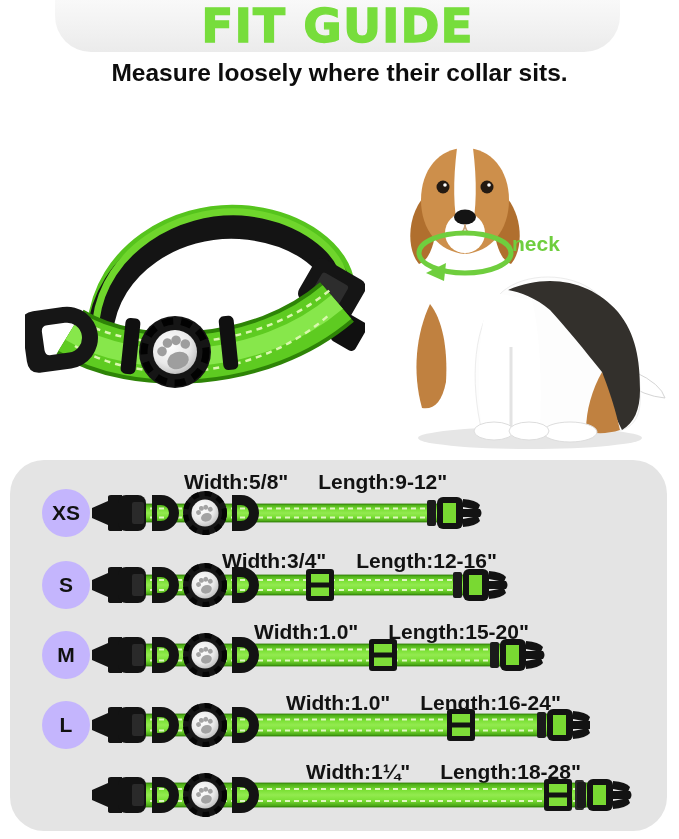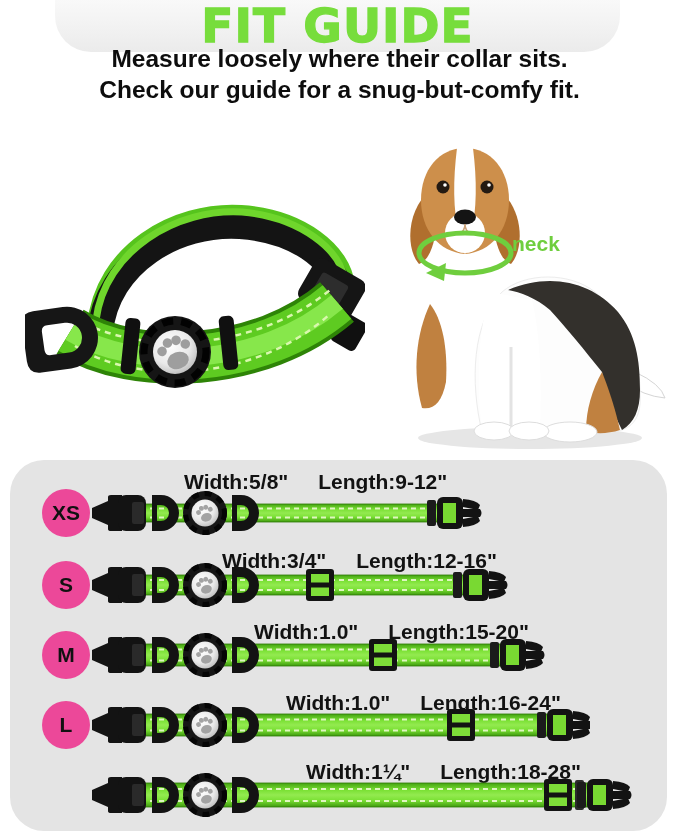--- a/index.html
+++ b/index.html
@@ -7,33 +7,33 @@
         font-family:"Liberation Sans",sans-serif;}
 
   
   .title-card{position:absolute;left:55px;top:-48px;width:565px;height:100px;border-radius:36px;
               background:linear-gradient(180deg,#ffffff 25%,#ebebeb 100%);
               display:flex;align-items:flex-end;justify-content:center;}
   .title-card h1{margin:0 0 1px 0;font-size:47px;line-height:50px;font-weight:bold;
                  color:#77dd3c;-webkit-text-stroke:1.3px #77dd3c;letter-spacing:1px;
                  font-family:"DejaVu Sans",sans-serif;}
 
-  .subtitle{position:absolute;top:43px;left:0;right:0;text-align:center;
+  .subtitle{position:absolute;top:57px;left:0;right:0;text-align:center;
             font-size:24.5px;line-height:31px;font-weight:bold;color:#0d0d0d;}
 
   
   .collar-photo{position:absolute;left:25px;top:160px;}
   .dog-photo{position:absolute;left:390px;top:142px;}
   .neck-text{font-size:21px;font-weight:bold;fill:#6fce3e;font-family:"Liberation Sans",sans-serif;}
 
   
   .size-panel{position:absolute;left:10px;top:460px;width:657px;height:371px;
               border-radius:34px;background:#e4e4e4;}
   .row-label{position:absolute;display:flex;gap:30px;font-size:21px;font-weight:bold;color:#121212;white-space:nowrap;}
-  .badge{position:absolute;width:48px;height:48px;border-radius:50%;background:#ec4899;
+  .badge{position:absolute;width:48px;height:48px;border-radius:50%;background:#c4b5fd;
          display:flex;align-items:center;justify-content:center;
          font-size:21px;font-weight:bold;color:#111;}
   .flat-collar{position:absolute;}
   .stitch{stroke:#dff6c0;stroke-width:2;stroke-dasharray:5,4;fill:none;}
   .stitch2{stroke:#d9f7ae;stroke-width:2.5;stroke-dasharray:6,5;fill:none;}
 </style>
 </head>
 <body>
 
 <div class="page">
@@ -91,21 +91,20 @@
       </g>
     </defs>
   </svg>
 
   <div class="title-card">
     <h1>FIT GUIDE</h1>
   </div>
 
   <div class="subtitle">
     <div>Measure loosely where their collar sits.</div>
-    <div>Check our guide for a snug-but-comfy fit.</div>
   </div>
 
   <svg class="collar-photo" width="340" height="275" viewBox="0 0 340 275">
 
     <path d="M71,166 C78,92 150,50 216,54 C276,58 318,92 321,126" fill="none" stroke="#56c41d" stroke-width="18"></path>
     <path d="M75,172 C82,102 152,62 215,66 C270,70 310,98 313,130" fill="none" stroke="#141414" stroke-width="26"></path>
     <path d="M71,160 C80,90 152,48 217,52 C275,57 317,90 320,122" fill="none" stroke="#6fd62c" stroke-width="7"></path>
 
     <g transform="translate(306,130) rotate(30)">
       <rect x="-28" y="-24" width="58" height="48" rx="9" fill="#151515"></rect>

